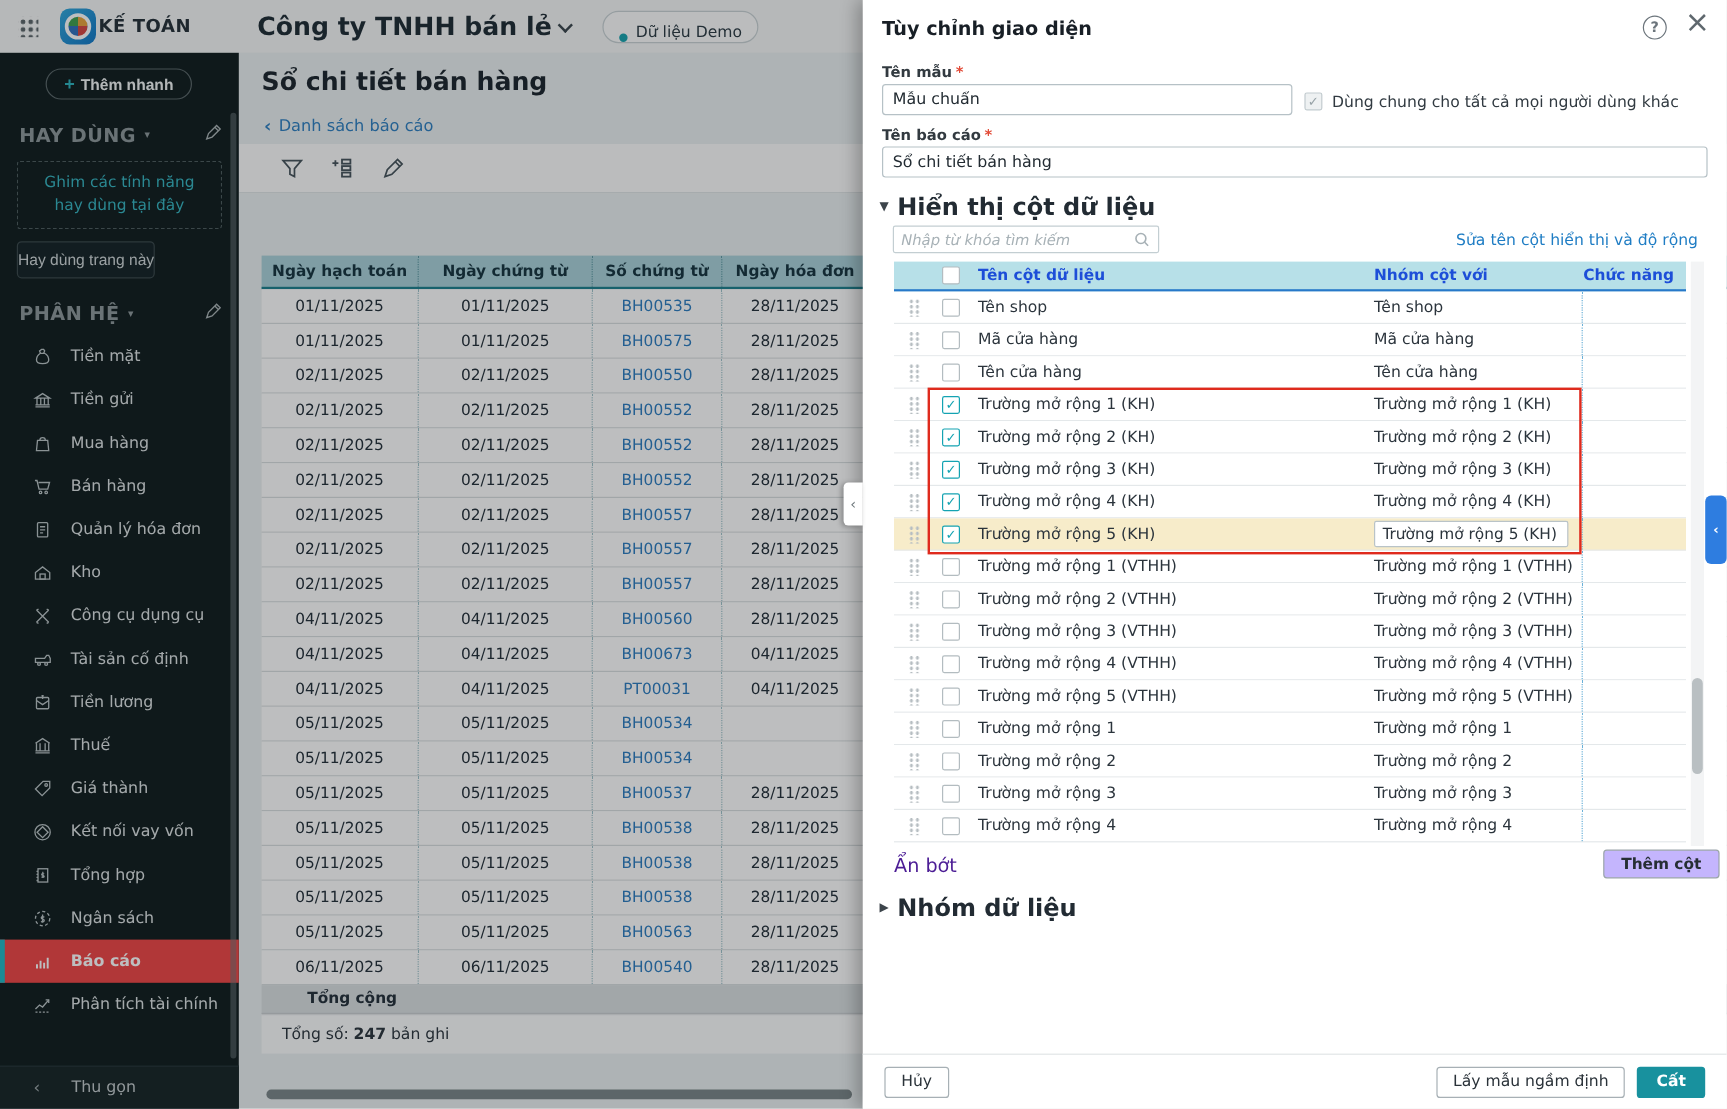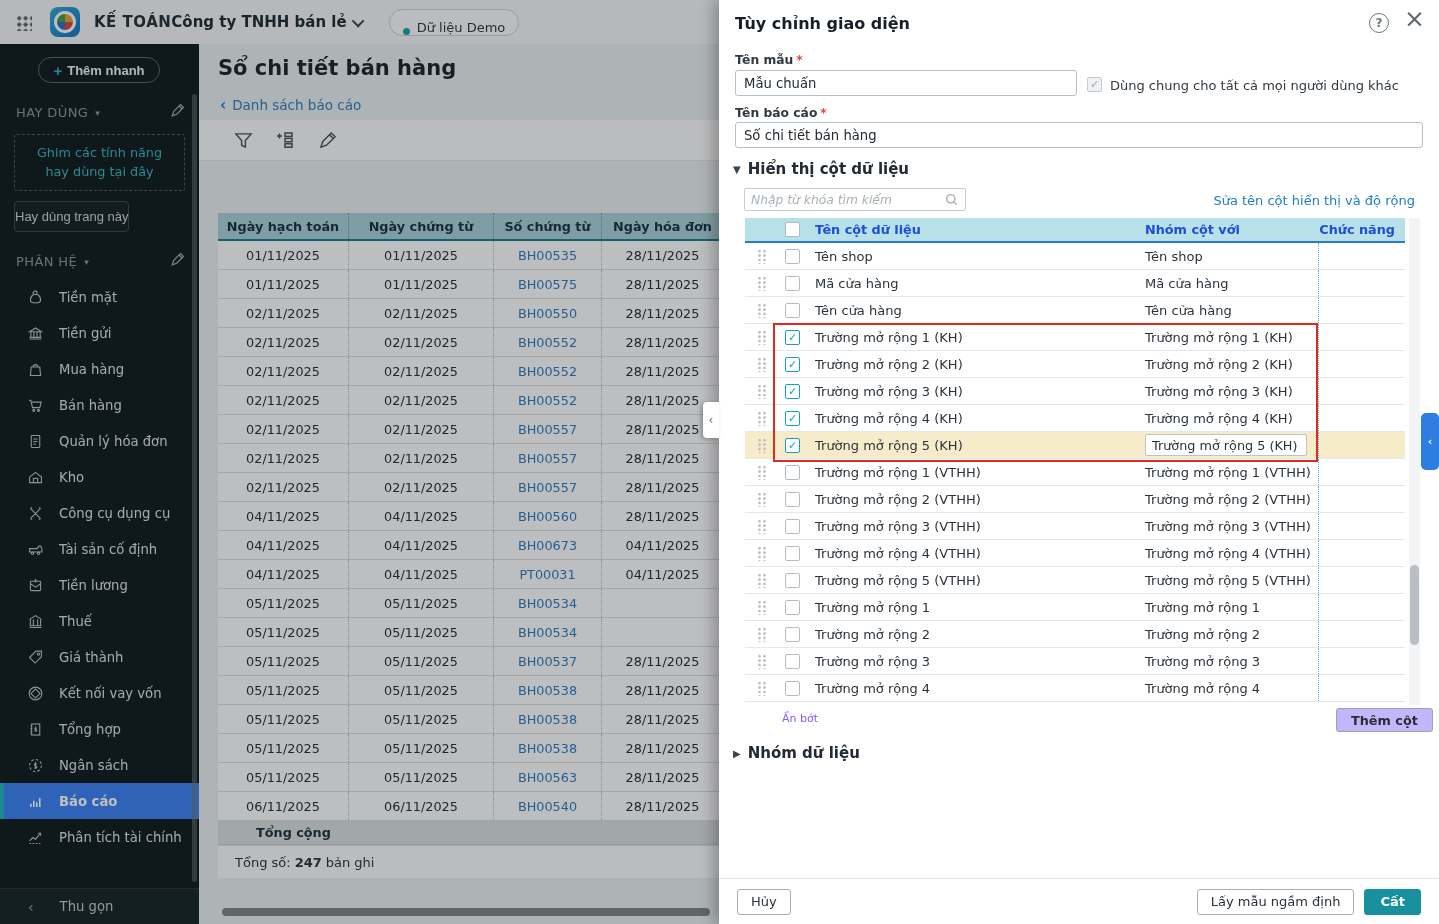--- a/index.html
+++ b/index.html
@@ -11,50 +11,50 @@
   .topbar { position:absolute; left:0; top:0; width:1439px; height:44px;
     background:#f6f7f7; display:flex; align-items:center; z-index:1; }
   .grid-dots { width:17px; height:17px; margin-left:15px;
     background-image:radial-gradient(circle,#5b6569 1.9px,transparent 2.1px);
     background-size:6.4px 6.4px; background-position:1px 1px; }
   .app-logo { width:30px; height:30px; border-radius:8px; margin-left:18px;
     background:linear-gradient(135deg,#2fa8dc,#1177c7); position:relative; }
   .app-logo .pie { position:absolute; left:4px; top:4px; width:22px; height:22px;
     border-radius:50%; background:conic-gradient(#e8a13a 0 90deg,#d64541 90deg 180deg,#2f6fbd 180deg 270deg,#3f9e4d 270deg 360deg);
     border:3px solid #fff; }
-  .app-name { font-size:15px; font-weight:bold; color:#232f37; margin-left:14px; letter-spacing:.5px; }
-  .company { font-size:15px; font-weight:bold; color:#1d2a33;
+  .app-name { font-size:15px; font-weight:bold; color:#232f37; margin-left:2px; letter-spacing:.5px; }
+  .company { margin-left:55px; font-size:21px; font-weight:bold; color:#1d2a33;
     display:flex; align-items:center; gap:8px; cursor:pointer; }
   .chev { width:9px; height:9px; border-left:2px solid #39454c; border-bottom:2px solid #39454c;
     transform:rotate(-45deg) translateY(-2px); }
   .env-badge { margin-left:25px; height:27px; border:1px solid #c9d2d5; border-radius:14px;
     display:flex; align-items:flex-end; gap:7px; padding:0 13px; font-size:13px; color:#2a3942; background:#fdfdfd; }
   .env-dot { width:7px; height:7px; border-radius:50%; background:#17a3ae; }
 
   
   .sidebar { position:absolute; left:0; top:44px; width:199px; height:880px;
     background:#0e1b1d; z-index:2; }
   .quick-add { margin:13px 0 0 38px; width:122px; height:26px; border:1px solid #5a6668;
     border-radius:14px; display:flex; align-items:center; justify-content:center; gap:5px;
     color:#f2f5f5; font-size:13px; font-weight:bold; cursor:pointer; background:transparent; }
   .quick-add .plus { color:#2bb3be; font-size:15px; font-weight:bold; }
   .side-sec { display:flex; align-items:center; margin:20px 14px 0 16px; }
-  .side-sec .lbl { font-size:13px; font-weight:normal; color:#8d979a; letter-spacing:.4px; }
+  .side-sec .lbl { font-size:16px; font-weight:bold; color:#8d979a; letter-spacing:.4px; }
   .side-sec .caret { font-size:9px; color:#8d979a; margin-left:7px; }
   .side-sec .pencil { margin-left:auto; }
   .pin-box { margin:12px 14px 0 14px; border:1px dashed #4c5a5c; border-radius:3px;
     color:#35b5c1; font-size:12.8px; text-align:center; padding:9px 10px; line-height:1.45; }
   .freq-btn { margin:10px 14px 0 14px; height:31px; border:1px solid #39474a; border-radius:4px;
     background:#132124; color:#cfd6d8; font-size:13px; display:flex; align-items:center;
     justify-content:center; cursor:pointer; }
   .side-menu { margin-top:8px; }
   .side-item { height:36px; display:flex; align-items:center; padding-left:26px; gap:15px;
     cursor:pointer; position:relative; }
   .side-item .si-lb { font-size:13.2px; color:#dde2e3; white-space:nowrap; }
-  .side-item.active { background:#3b82f6; }
+  .side-item.active { background:#ef4444; }
   .side-item.active::before { content:""; position:absolute; left:0; top:0; bottom:0; width:4px; background:#1fb9c5; }
   .side-item.active .si-lb { color:#ffffff; font-weight:bold; }
   .si-ic { width:18px; height:18px; display:flex; align-items:center; justify-content:center; }
   .side-scroll { position:absolute; right:2px; top:50px; width:5px; height:788px;
     background:#6b7779; opacity:.55; border-radius:3px; }
   .side-collapse { position:absolute; left:0; bottom:0; width:199px; height:36px;
     background:#152325; border-top:1px solid #243436; display:flex; align-items:center;
     gap:26px; padding-left:28px; cursor:pointer; }
   .side-collapse .arr { color:#9aa4a6; font-size:14px; }
   .side-collapse .txt { color:#c3cacc; font-size:13.2px; }
@@ -103,21 +103,21 @@
   .fld-label { position:absolute; font-size:12.3px; font-weight:bold; color:#323a40; }
   .fld-label .req { color:#e24b38; margin-left:3px; }
   .txt-input { position:absolute; height:26px; border:1px solid #b6c1c6; border-radius:3px;
     font-size:13.2px; color:#222b32; padding:0 8px; font-family:inherit; background:#fff; }
   .share-chk { position:absolute; left:368px; top:77px; width:15px; height:15px; background:#eef1f2;
     border:1px solid #c2cbcf; border-radius:2px; color:#98a3a8; font-size:11px;
     display:flex; align-items:center; justify-content:center; }
   .share-lbl { position:absolute; left:391px; top:78px; font-size:13px; color:#313a41; }
   .sec-head { position:absolute; display:flex; align-items:center; gap:7px; cursor:pointer; }
   .sec-head .tri { font-size:10px; color:#3c444b; }
-  .sec-head .tx { font-size:15px; font-weight:bold; color:#222b33; }
+  .sec-head .tx { font-size:20px; font-weight:bold; color:#222b33; }
   .search-box { position:absolute; left:25px; top:188px; width:222px; height:23px;
     border:1px solid #c3ced2; border-radius:2px; display:flex; align-items:center; }
   .search-box input { border:none; outline:none; flex:1; font-size:12.3px; font-style:italic;
     color:#56626a; padding:0 6px; font-family:inherit; background:transparent; }
   .search-box input::placeholder { color:#a7b1b6; }
   .edit-link { position:absolute; right:24px; top:193px; font-size:13px; color:#1f7dc4; cursor:pointer; }
 
   .cols-table { position:absolute; left:26px; top:218px; width:660px; }
   .ct-head { display:flex; height:25px; background:#b7e0e8; border-bottom:2px solid #2779c9; align-items:center; }
   .ct-head .h { font-size:12.8px; font-weight:bold; color:#1d4ed8; }
@@ -135,21 +135,21 @@
   .cc-group { width:173px; font-size:13px; color:#2b343c; }
   .cc-group input { width:162px; height:22px; border:1px solid #b9c3c8; border-radius:2px;
     font-size:12.8px; color:#2b343c; padding:0 6px; font-family:inherit; }
   .cc-func { flex:1; align-self:stretch; border-left:1px dotted #69b0d8; }
   .ct-head .hname { width:330px; } .ct-head .hgroup { width:173px; }
   .ct-head .hfunc { flex:1; text-align:right; padding-right:10px; }
 
   .red-box { position:absolute; left:54px; top:323px; width:545px; height:139px;
     border:2.5px solid #df2a1d; z-index:4; pointer-events:none; }
 
-  .less-link { position:absolute; left:26px; top:712px; font-size:11px; color:#8b5cf6; cursor:pointer;margin-left:37px; }
+  .less-link { position:absolute; left:26px; top:712px; font-size:16px; color:#4c1d95; cursor:pointer; }
   .addcol-btn { position:absolute; left:617px; top:708px; height:24px; padding:0 14px;
     border:1px solid #9aa4a9; border-radius:3px; background:#c4b5fd; font-size:12.8px; font-weight:bold;
     color:#262e34; font-family:inherit; cursor:pointer; }
   .panel-scroll-track { position:absolute; left:690px; top:218px; width:11px; height:487px; background:#f3f4f5; }
   .panel-scroll-thumb { position:absolute; left:691px; top:565px; width:9px; height:80px;
     background:#b9bfc2; border-radius:5px; }
 
   .panel-foot { position:absolute; left:0; bottom:0; width:720px; height:46px;
     border-top:1px solid #e2e5e7; display:flex; align-items:center; padding:0 18px; gap:10px; background:#fff; }
   .btn { height:26px; padding:0 13px; border:1px solid #a7b0b5; border-radius:3px; background:#fff;

